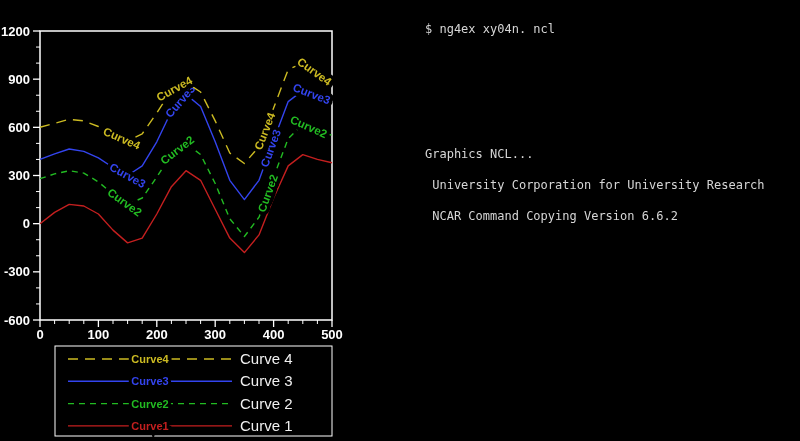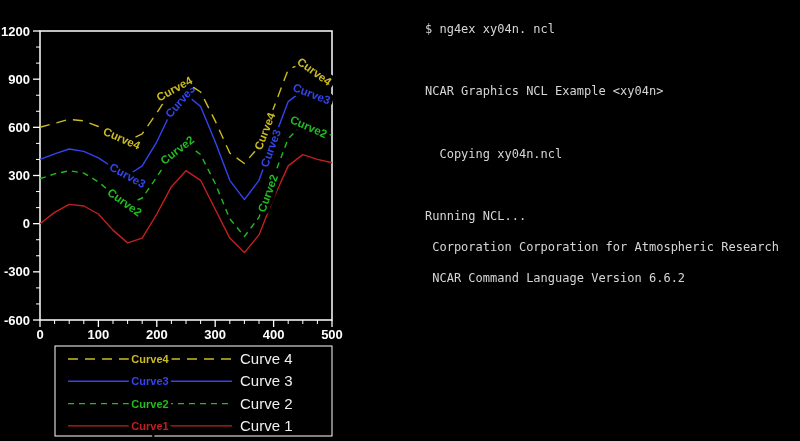--- a/index.html
+++ b/index.html
@@ -106,22 +106,20 @@
         <text x="240" y="408.6" fill="#f0f0f0" font-size="15" text-anchor="start">Curve 2</text>
         <line x1="68" x2="232" y1="425.9" y2="425.9" stroke="#c41f1f" stroke-width="1.4" stroke-dasharray="none"></line>
         <text x="150" y="429.9" fill="#c41f1f" stroke="#000" stroke-width="6" paint-order="stroke" font-size="11" font-weight="700" text-anchor="middle">Curve1</text>
         <text x="240" y="430.9" fill="#f0f0f0" font-size="15" text-anchor="start">Curve 1</text>
       </svg>
   </div>
 
   <div id="terminal">
     <div class="term-line">$ ng4ex xy04n. ncl</div>
     <div class="term-line"></div>
-    <div class="term-line">NCAR Graphics NCL Example &lt;xy04n&gt;</div>
     <div class="term-line"></div>
-    <div class="term-line">  Copying xy04n.ncl</div>
     <div class="term-line"></div>
-    <div class="term-line">Running NCL...</div>
-    <div class="term-line"> Corporation Corporation for Atmospheric Research</div>
-    <div class="term-line"> NCAR Command Language Version 6.6.2</div>
+    <div class="term-line">Graphics NCL...</div>
+    <div class="term-line"> University Corporation for University Research</div>
+    <div class="term-line"> NCAR Command Copying Version 6.6.2</div>
   </div>
 
 </div>
 
 </body></html>

